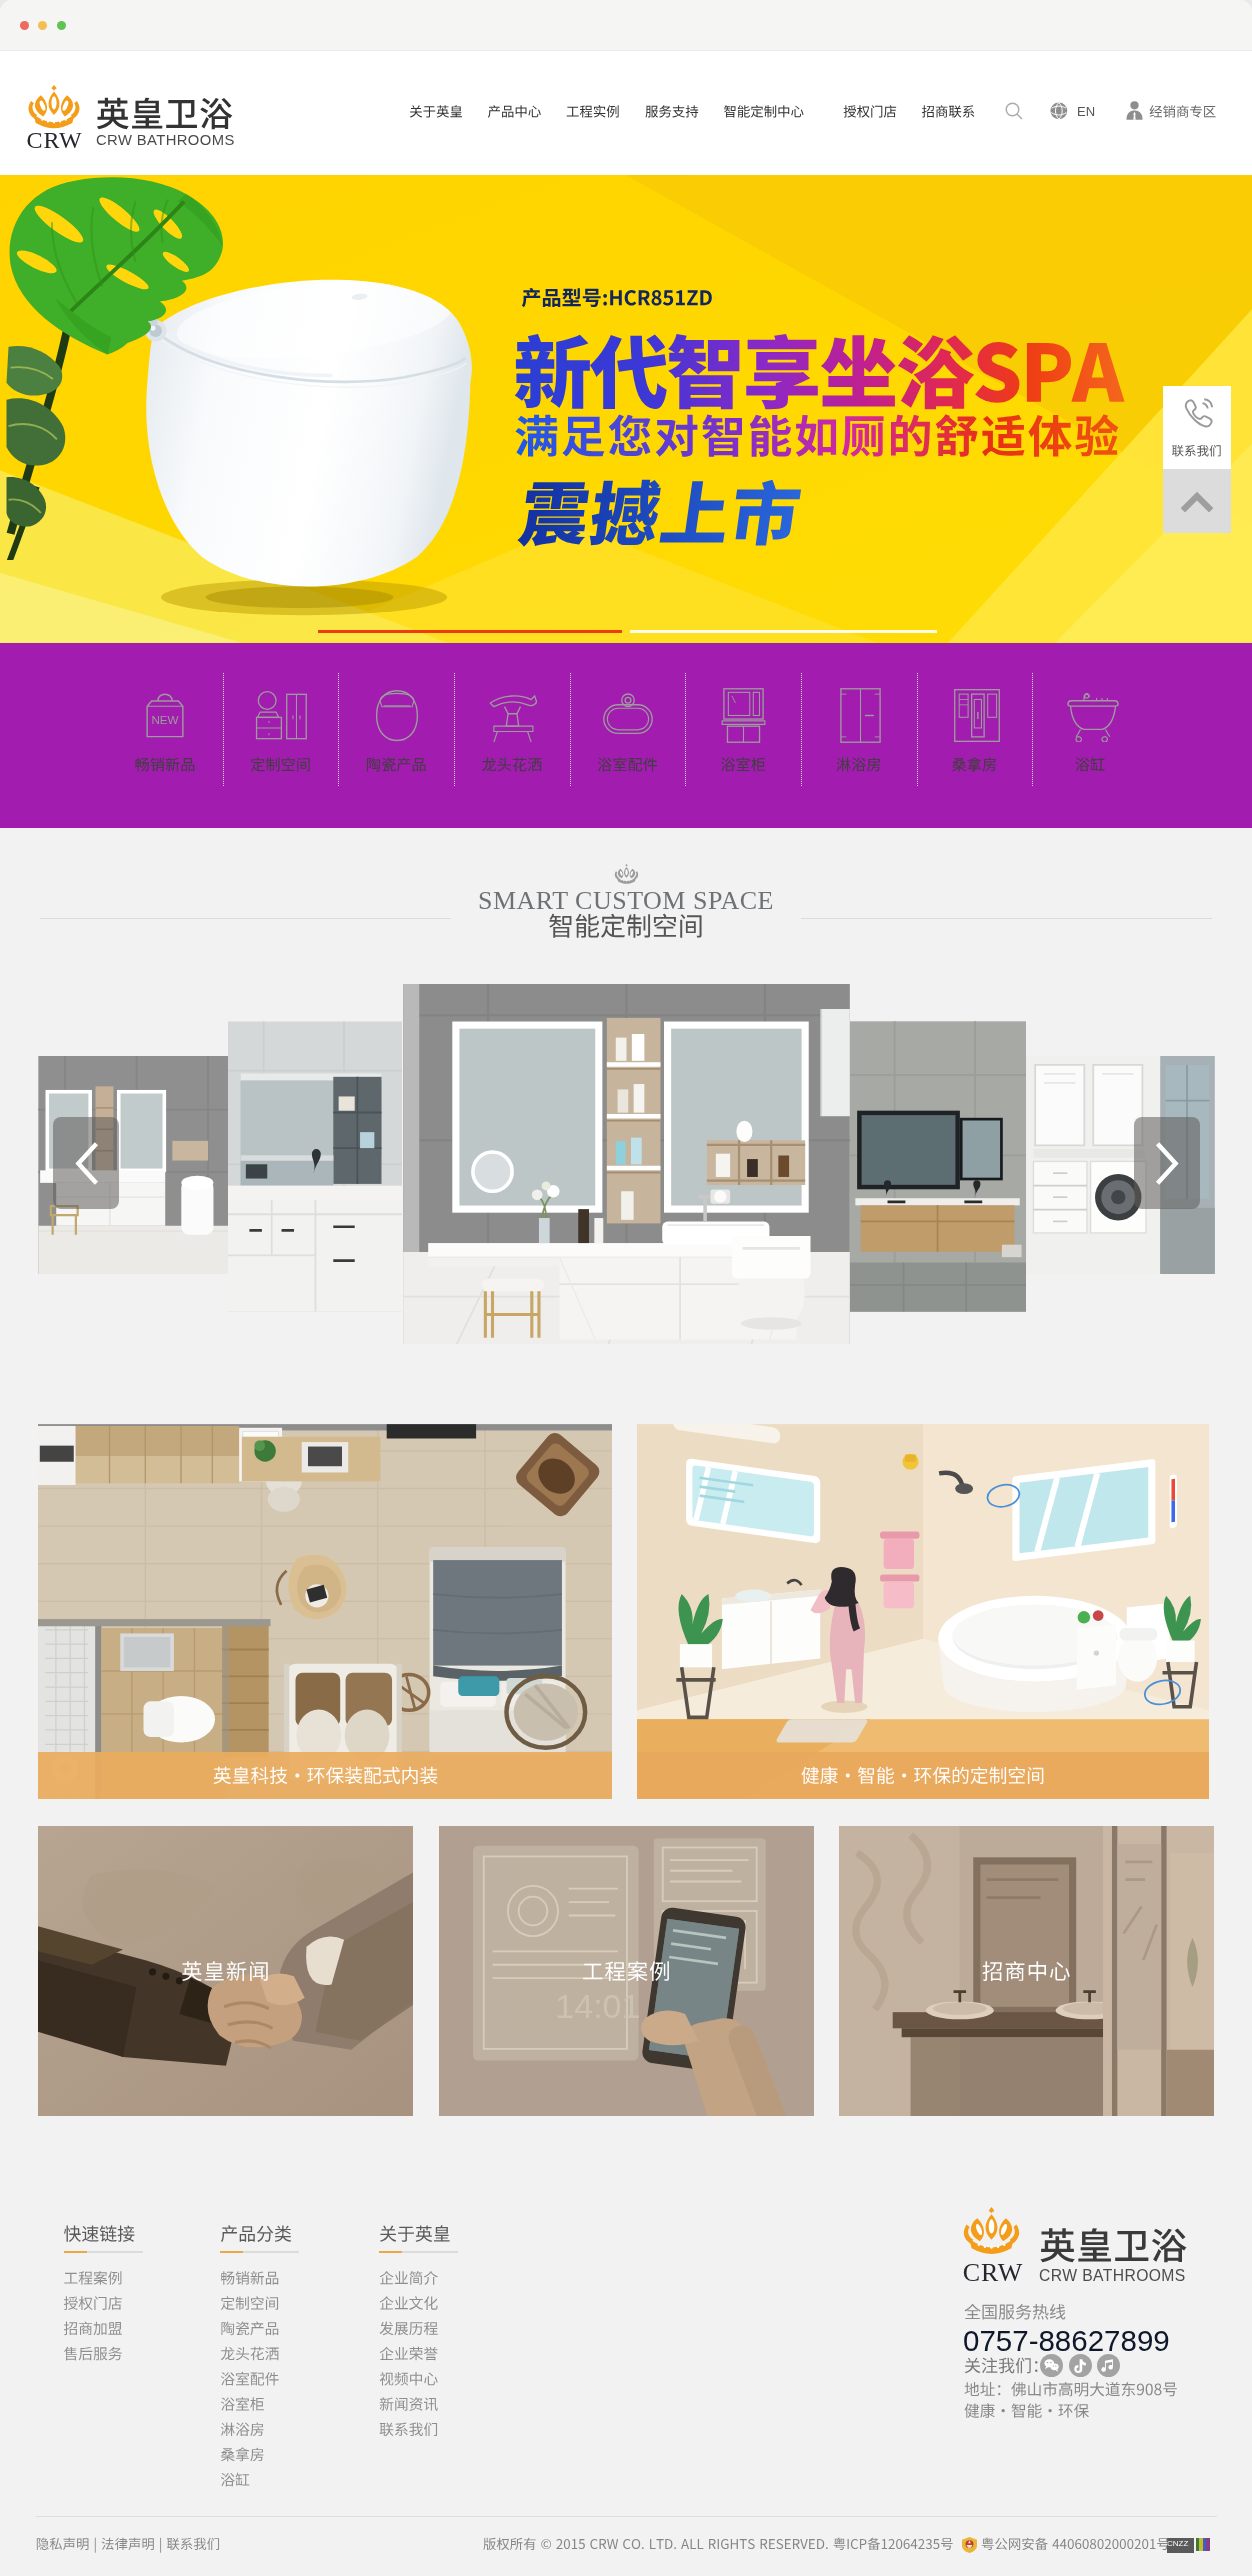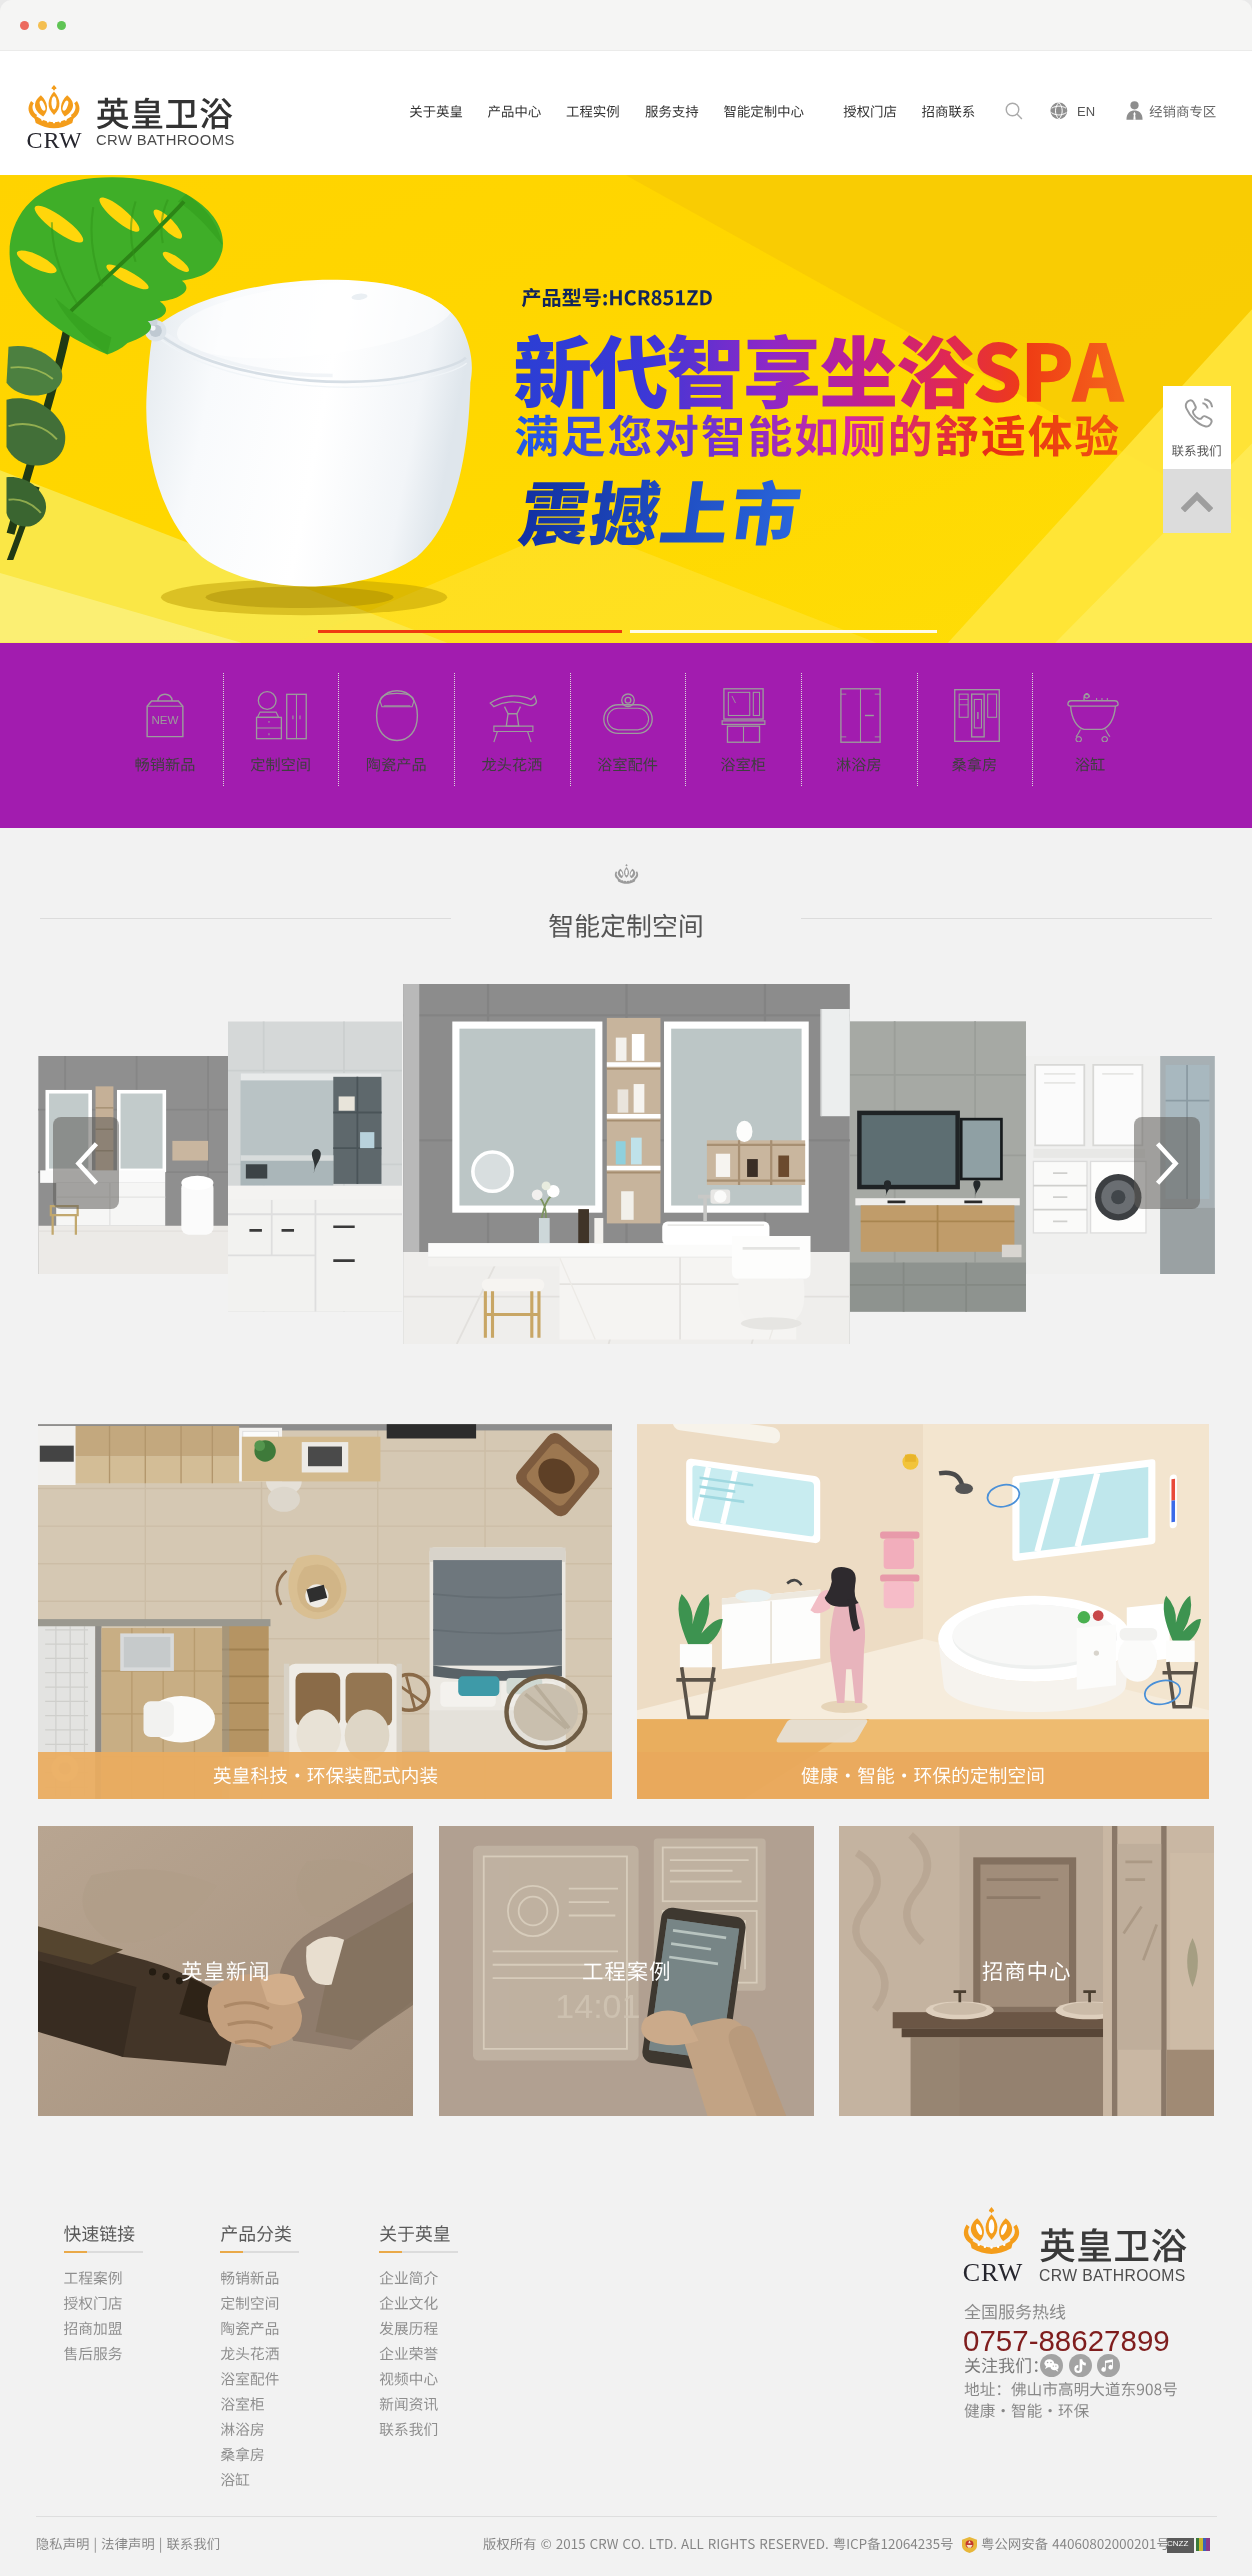--- a/index.html
+++ b/index.html
@@ -276,20 +276,21 @@
         <ellipse cx="33.5" cy="44" rx="4.5" ry="11.5" transform="rotate(-22 33.5 44)"></ellipse>
         <ellipse cx="82.5" cy="44" rx="4.5" ry="11.5" transform="rotate(22 82.5 44)"></ellipse>
 <circle cx="33" cy="74" r="2.4"></circle>
         <circle cx="45" cy="78" r="2.4"></circle>
         <circle cx="58" cy="79.5" r="2.4"></circle>
         <circle cx="71" cy="78" r="2.4"></circle>
         <circle cx="83" cy="74" r="2.4"></circle>
       </g>
 </svg>
 
+<div class="abs lat" style="left:0;top:886px;width:1252px;text-align:center;font-family:'Liberation Serif',serif;font-size:26px;color:#6e7276;letter-spacing:0.5px">SMART CUSTOM SPACE</div>
 
 <div class="abs" style="left:40px;top:918px;width:411px;height:0.9px;background:#dcdcdc;z-index:2"></div>
 
 <div class="abs" style="left:801px;top:918px;width:411px;height:0.9px;background:#dcdcdc;z-index:2"></div>
 
 <svg class="abs" style="left:38px;top:1056px;z-index:3" width="191" height="218" viewBox="0 0 213 244">
 <rect width="213" height="244" fill="#8f8f8f"></rect>
 <path d="M30 0 v190 M110 0 v190 M190 0 v190 M0 60 h213 M0 130 h213" stroke="#868686" stroke-width="2" fill="none"></path>
 <rect x="0" y="190" width="213" height="54" fill="#eceae7"></rect>
 <path d="M0 196 h213" stroke="#e0ddda" stroke-width="1"></path>
@@ -735,21 +736,21 @@
         <circle cx="58" cy="79.5" r="2.4"></circle>
         <circle cx="71" cy="78" r="2.4"></circle>
         <circle cx="83" cy="74" r="2.4"></circle>
       </g>
 </svg>
 
 <div class="abs" style="left:961px;top:2258px;width:64px;text-align:center;font-family:'Liberation Serif',serif;font-size:26px;color:#26262e;letter-spacing:0.9px;z-index:3">CRW</div>
 
 <div class="abs lat" style="left:1039px;top:2267px;font-size:15.7px;color:#4c4c4c;letter-spacing:0.4px">CRW BATHROOMS</div>
 
-<div class="abs lat" style="left:963px;top:2324px;font-size:29.5px;color:#7f1d1d">0757-88627899</div>
+<div class="abs lat" style="left:963px;top:2324px;font-size:29.5px;color:#0f172a">0757-88627899</div>
 
 <svg class="abs" style="left:1040px;top:2354px;z-index:3" width="23" height="23" viewBox="0 0 26 26">
       <circle cx="13" cy="13" r="13" fill="#a3a3a3"></circle>
 <ellipse cx="10.5" cy="10.5" rx="5.5" ry="4.6" fill="#fff"></ellipse>
       <path d="M7 14 l-1.5 3 l3.5 -1.8 Z" fill="#fff"></path>
 <ellipse cx="16.5" cy="14.5" rx="4.6" ry="3.9" fill="#fff"></ellipse>
       <path d="M19.5 17.5 l1.3 2.6 l-3 -1.5 Z" fill="#fff"></path>
 <circle cx="8.6" cy="9.6" r="0.9" fill="#a3a3a3"></circle>
       <circle cx="12.4" cy="9.6" r="0.9" fill="#a3a3a3"></circle>
       <circle cx="15" cy="13.7" r="0.8" fill="#a3a3a3"></circle>

